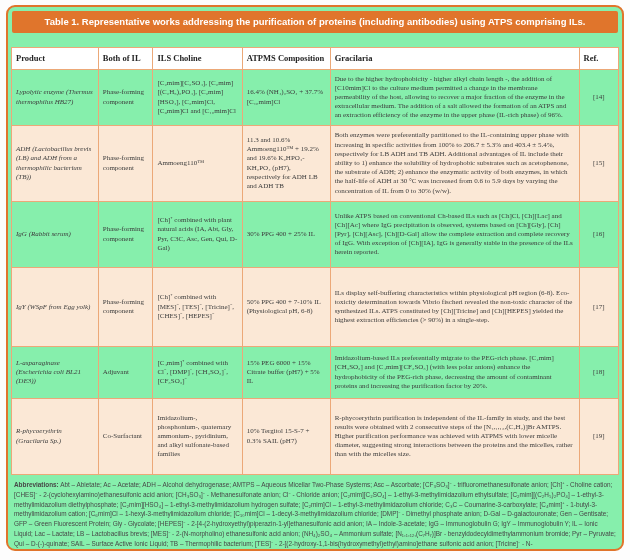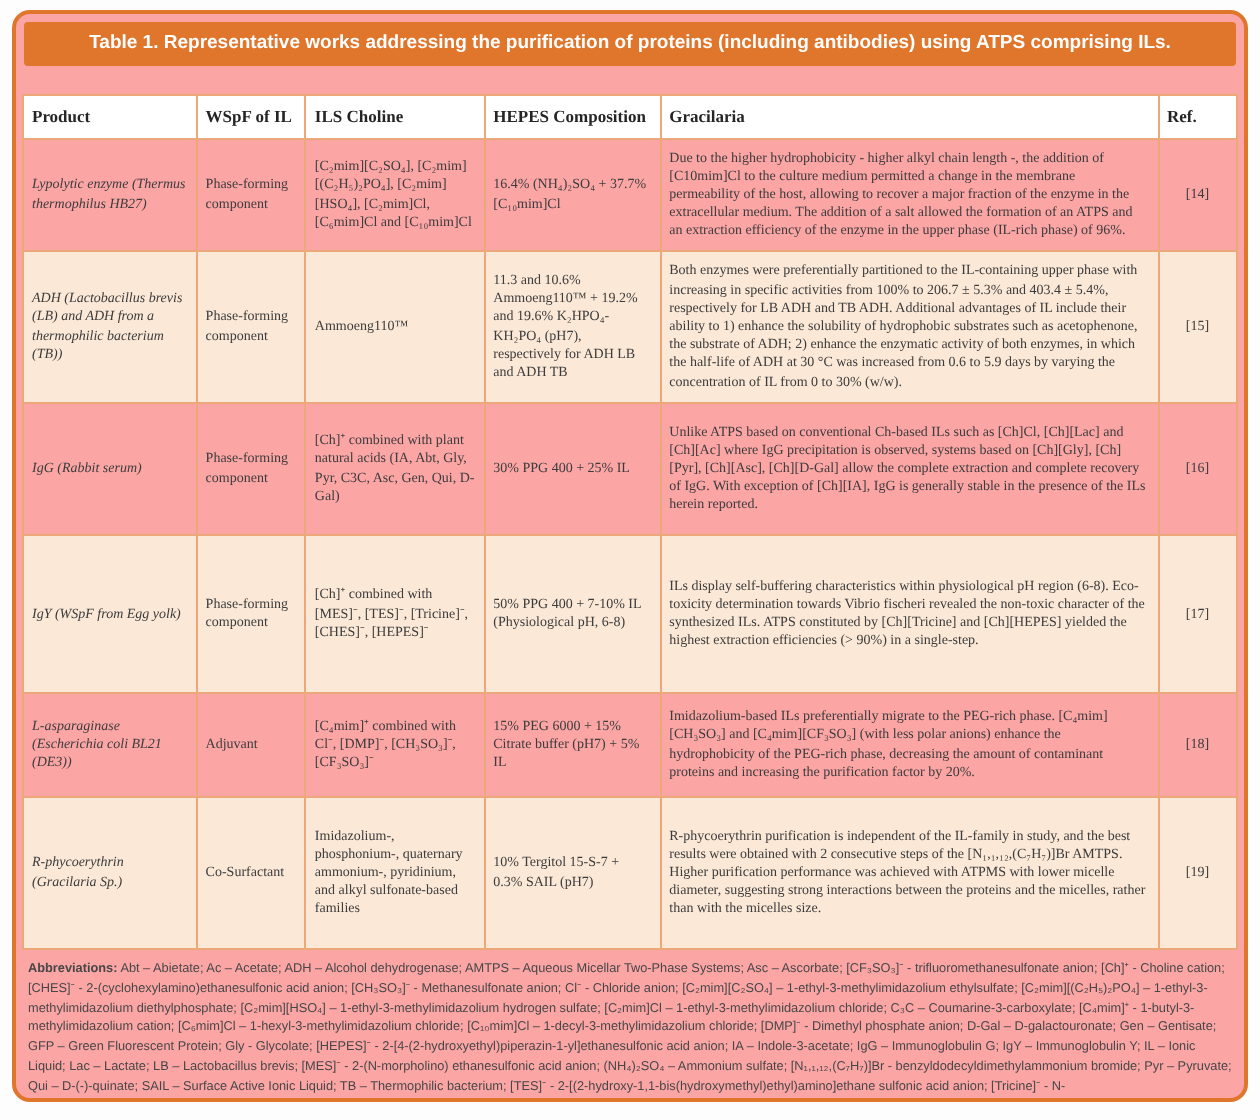--- a/index.html
+++ b/index.html
@@ -9,21 +9,21 @@
     --text:#3c3c3c;
   }
   html,body{margin:0;padding:0;}
   body{
     width:630px;height:560px;position:relative;background:#fdfdfd;
     font-family:"Liberation Sans",sans-serif;color:var(--text);
   }
   .frame{
     position:absolute;left:6px;top:5px;right:6px;bottom:9px;
     border:2px solid var(--accent);border-radius:9px;
-    padding:3px 3px 0 3px;overflow:hidden;background:#fca5a5;
+    padding:3px 3px 0 3px;overflow:hidden;background:#86efac;
   }
   .title-bar{
     background:var(--accent);color:#fff;font-weight:bold;
     font-size:9.5px;line-height:1.15;text-align:center;
     padding:6px 6px 5px;border-radius:2px;margin:1px 1px 0 1px;
   }
   table{
     width:100%;border-collapse:collapse;table-layout:fixed;
     margin-top:14px;font-size:7px;line-height:1.32;color:var(--text);font-family:Liberation Serif, serif;
   }
@@ -57,23 +57,23 @@
         <col style="width:14.3%">
         <col style="width:9%">
         <col style="width:14.7%">
         <col style="width:14.5%">
         <col style="width:41%">
         <col style="width:6.5%">
       </colgroup>
       <thead>
         <tr>
           <th>Product</th>
-          <th>WSpF of IL</th>
+          <th>Both of IL</th>
           <th>ILS Choline</th>
-          <th>HEPES Composition</th>
+          <th>ATPMS Composition</th>
           <th>Gracilaria</th>
           <th>Ref.</th>
         </tr>
       </thead>
       <tbody>
         <tr class="h1">
           <td class="c-product">Lypolytic enzyme (Thermus thermophilus HB27)</td>
           <td class="c-role">Phase-forming component</td>
           <td class="c-ils">[C₂mim][C₂SO₄], [C₂mim][(C₂H₅)₂PO₄], [C₂mim][HSO₄], [C₂mim]Cl, [C₆mim]Cl and [C₁₀mim]Cl</td>
           <td class="c-atps">16.4% (NH₄)₂SO₄ + 37.7% [C₁₀mim]Cl</td>

